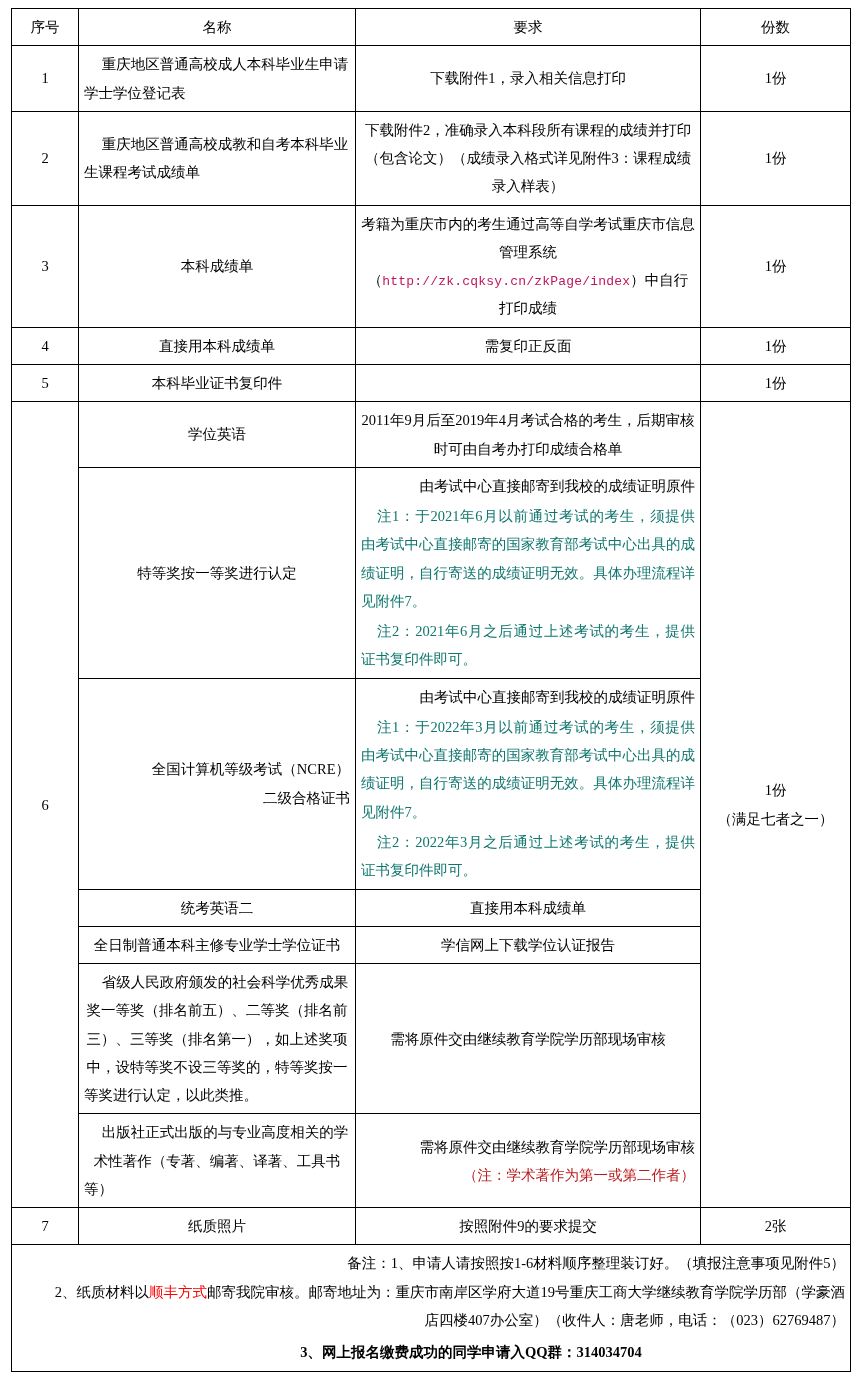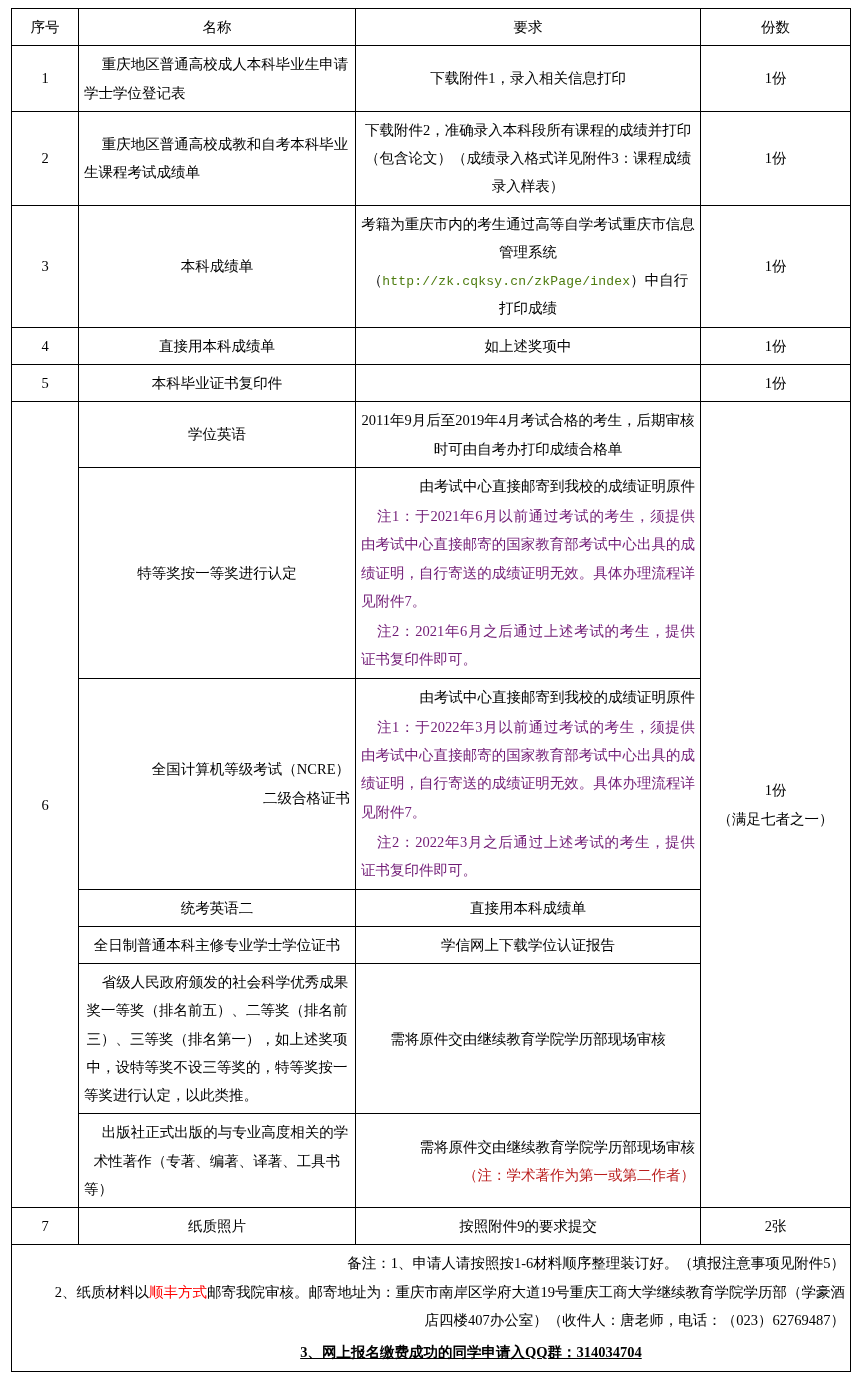--- a/index.html
+++ b/index.html
@@ -50,47 +50,46 @@
     text-indent: 1.1em;
     padding-left: 10px;
     padding-right: 8px;
     line-height: 2.45;
   }
   td.left-cell.tight { line-height: 1.95; text-indent: 1.1em; }
 
   .red { color: #b91c1c; }
   .note-blk {
     display: block;
-    color: #701a75;
+    color: #0f766e;
     text-align: justify;
     text-align-last: left;
     text-indent: 1.1em;
     margin-top: 2px;
   }
   .ctr-line { display: block; text-align: right; }
   .url {
-    color: #4d7c0f;
+    color: #be185d;
     font-family: "Liberation Mono", "DejaVu Sans Mono", monospace;
     font-size: 13px;
     letter-spacing: 0.2px;
   }
   .qty-sub { display: block; }
 
   .remarks td {
     text-align: left;
     vertical-align: top;
     padding: 6px 10px 10px 10px;
     line-height: 2.0;
     font-size: 14.5px;
   }
   .rm-line { display: block; text-align: right; }
   .rm-line.indent { text-indent: 2em; }
   .rm-bold-ul {
     font-weight: bold;
-    text-decoration: underline;
     margin-left: 48px;
   }
   .rm-qq { display: block; text-indent: 2.2em; margin-top: 4px; }
   .strong-red { color: #ff0000; font-weight: normal; }
 
   .after-table {
     margin: 10px 0 0 30px;
     font-size: 15px;
     font-weight: bold;
     letter-spacing: 0.5px;
@@ -134,21 +133,21 @@
       <tr>
         <td>3</td>
         <td>本科成绩单</td>
         <td><span>考籍为重庆市内的考生通过高等自学考试重庆市信息管理系统（</span><span class="url">http://zk.cqksy.cn/zkPage/index</span><span>）中自行打印成绩</span></td>
         <td>1份</td>
       </tr>
 
       <tr>
         <td>4</td>
         <td>直接用本科成绩单</td>
-        <td>如上述奖项中</td>
+        <td>需复印正反面</td>
         <td>1份</td>
       </tr>
 
       <tr>
         <td>5</td>
         <td>本科毕业证书复印件</td>
         <td></td>
         <td>1份</td>
       </tr>
 

